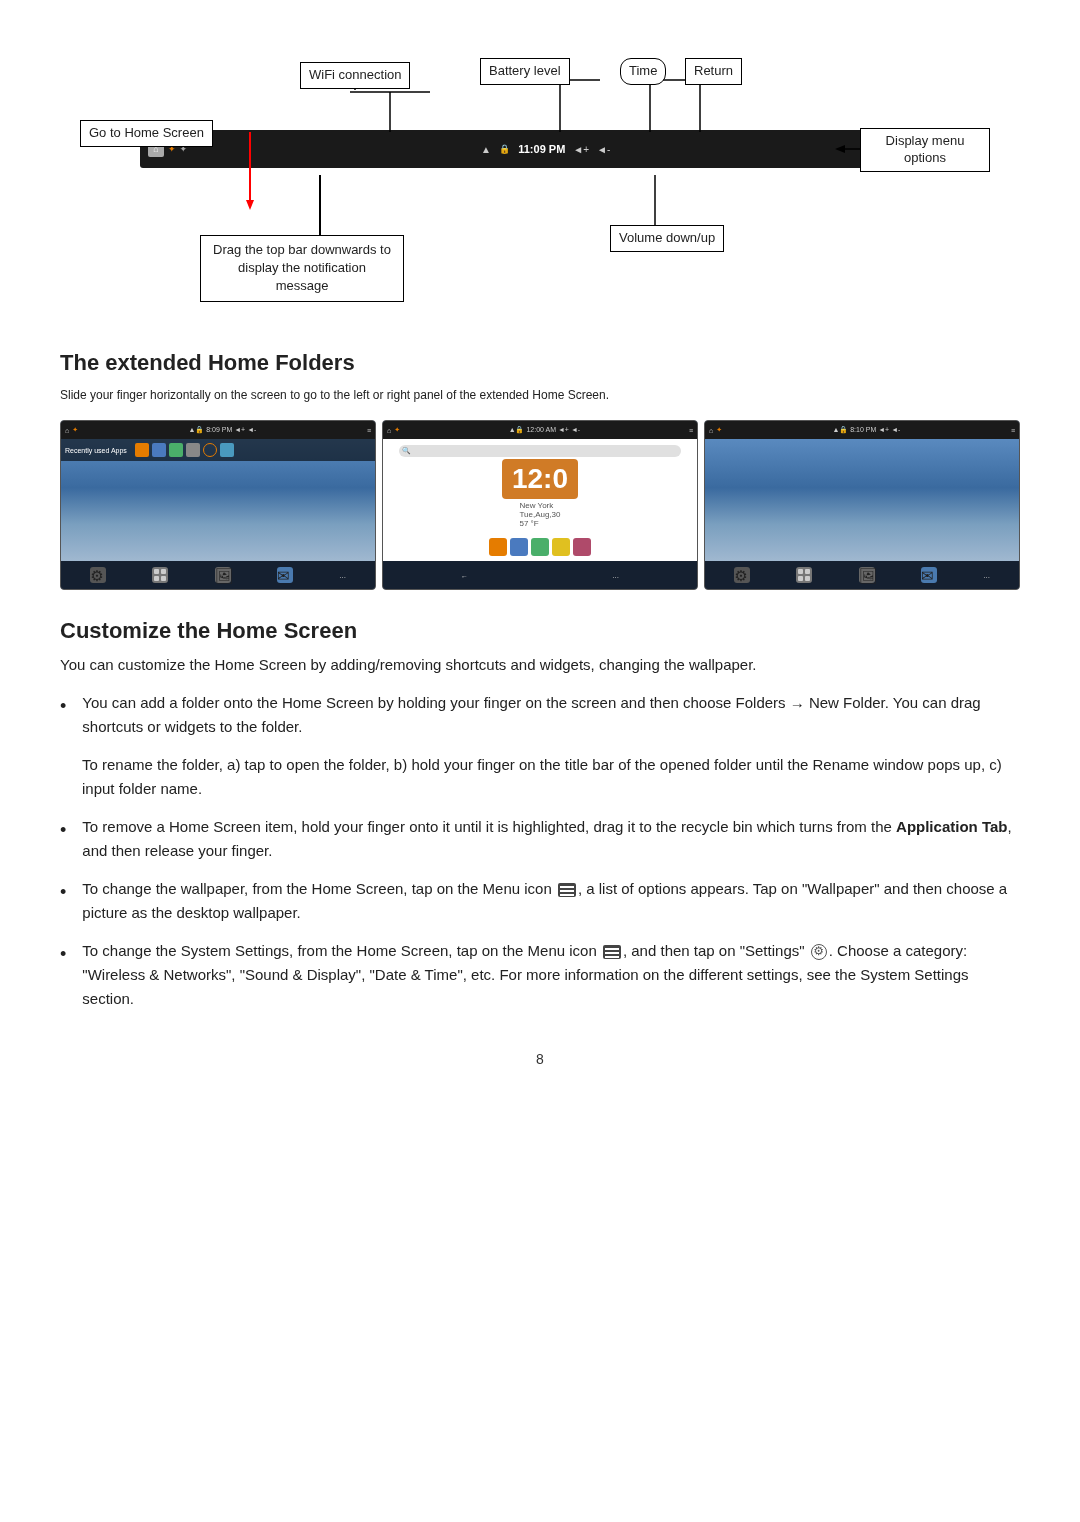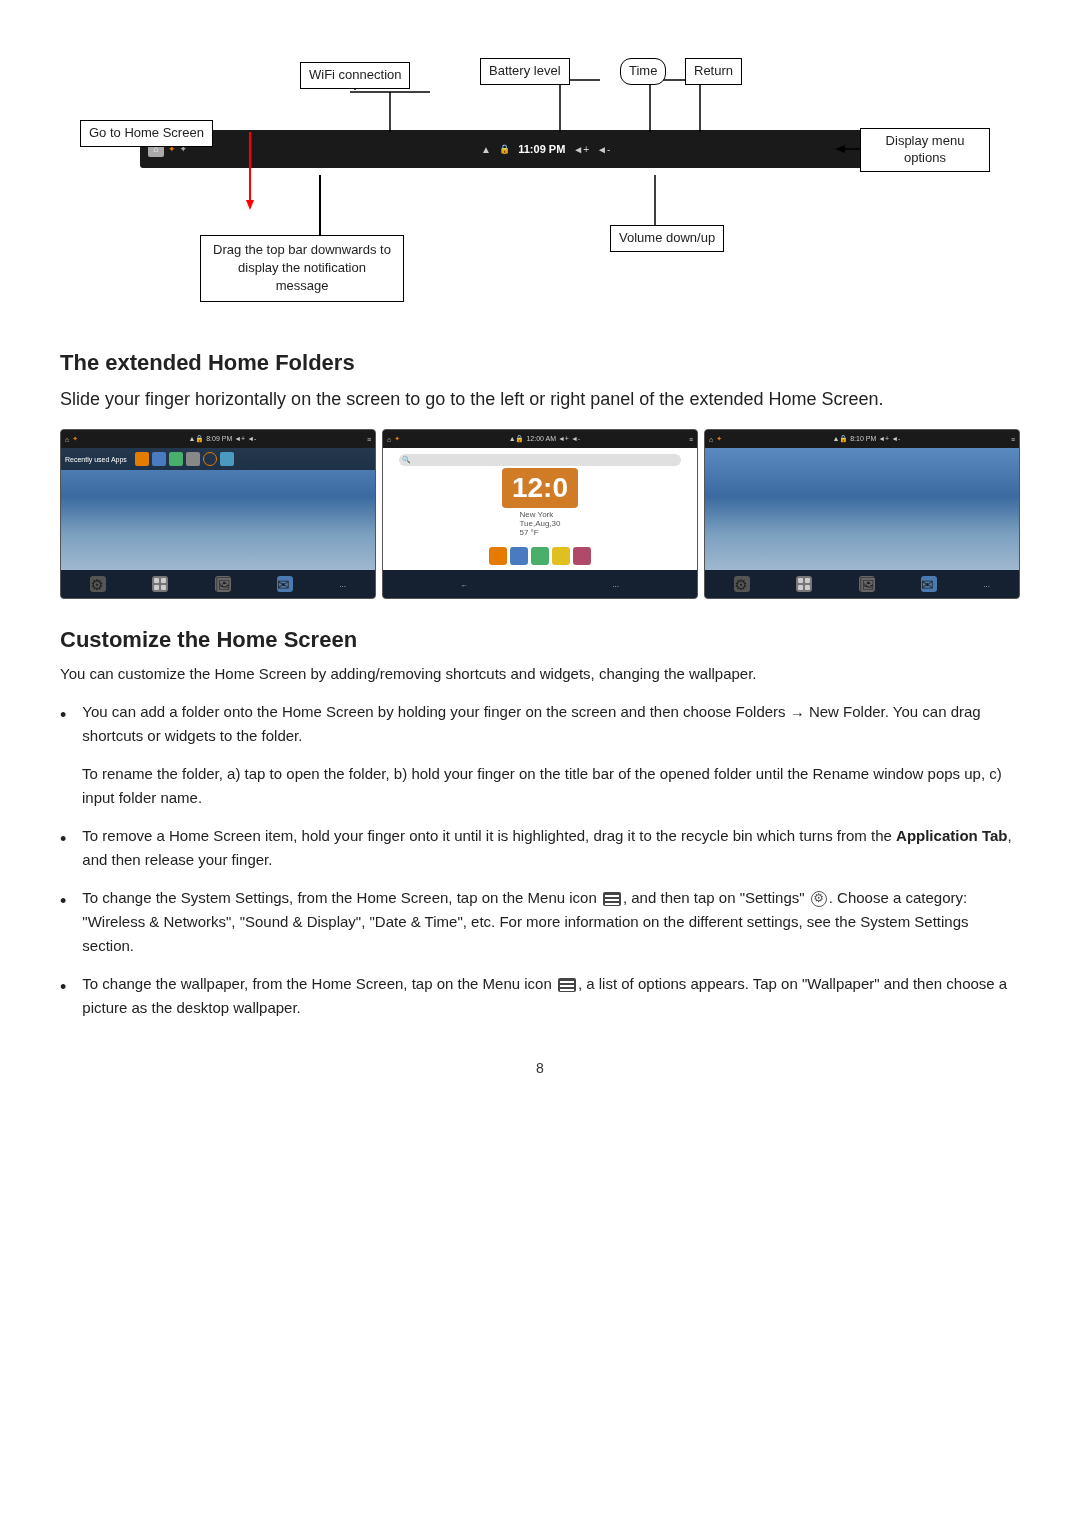--- a/index.html
+++ b/index.html
@@ -104,21 +104,21 @@
     }
 
     
     .section-title {
       font-size: 22px;
       font-weight: bold;
       margin-bottom: 10px;
       margin-top: 20px;
     }
     .section-intro {
-      font-size: 18px;
+      font-size: 12px;
       margin-bottom: 16px;
       line-height: 1.5;
     }
 
     
     .screenshots-row {
       display: flex;
       gap: 6px;
       margin-bottom: 28px;
       width: 100%;
@@ -557,34 +557,34 @@
     <span class="bullet-content">
       To remove a Home Screen item, hold your finger onto it until it is highlighted, drag it
       to the recycle bin which turns from the <strong>Application Tab</strong>, and then release your
       finger.
     </span>
   </li>
 
   <li>
     <span></span>
     <span class="bullet-content">
+      To change the wallpaper, from the Home Screen, tap on the Menu icon
+      <span class="inline-icon"></span>,
+      a list of options appears. Tap on "Wallpaper" and then choose a picture as the desktop
+      wallpaper.
+    </span>
+  </li>
+
+  <li>
+    <span></span>
+    <span class="bullet-content">
       To change the System Settings, from the Home Screen, tap on the Menu icon
       <span class="inline-icon"></span>,
       and then tap on "Settings"
       <span class="inline-icon-settings"></span>.
       Choose a category: "Wireless &amp; Networks", "Sound &amp; Display", "Date &amp; Time", etc.
       For more information on the different settings, see the System Settings section.
     </span>
   </li>
 
-  <li>
-    <span></span>
-    <span class="bullet-content">
-      To change the wallpaper, from the Home Screen, tap on the Menu icon
-      <span class="inline-icon"></span>,
-      a list of options appears. Tap on "Wallpaper" and then choose a picture as the desktop
-      wallpaper.
-    </span>
-  </li>
-
 </ul>
 
 <p class="page-number">8</p>
 
 </body></html>

